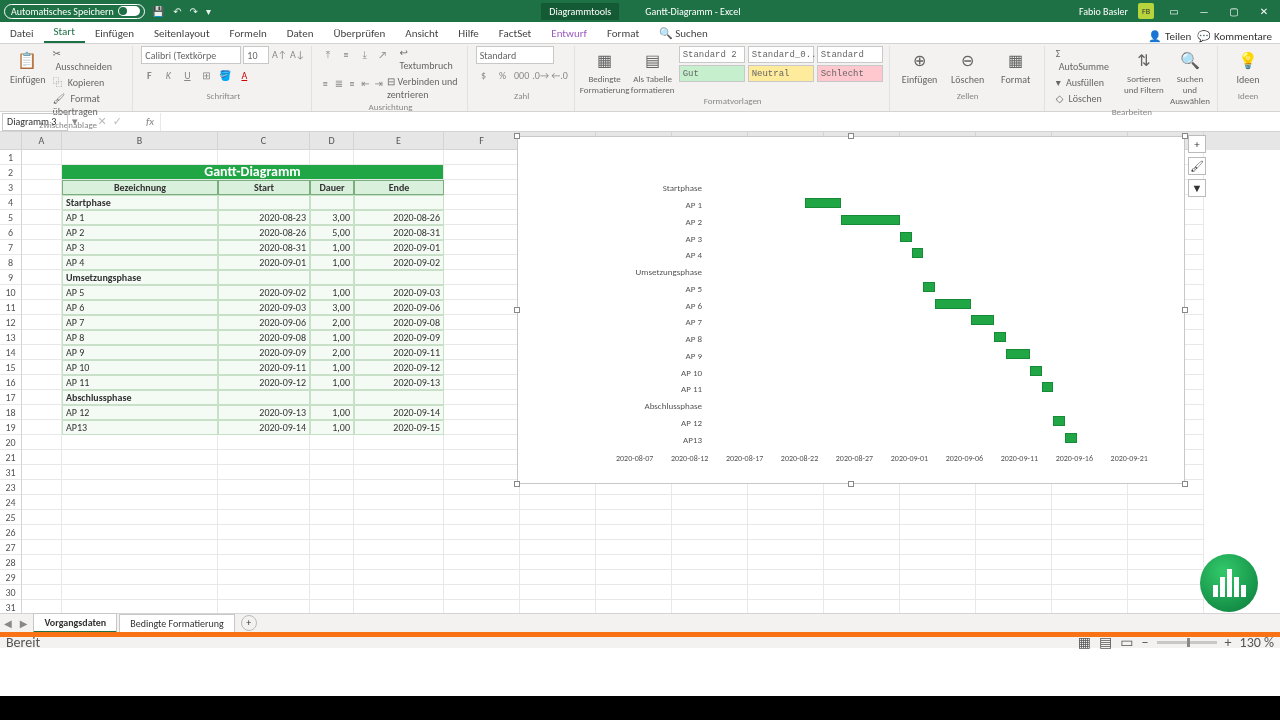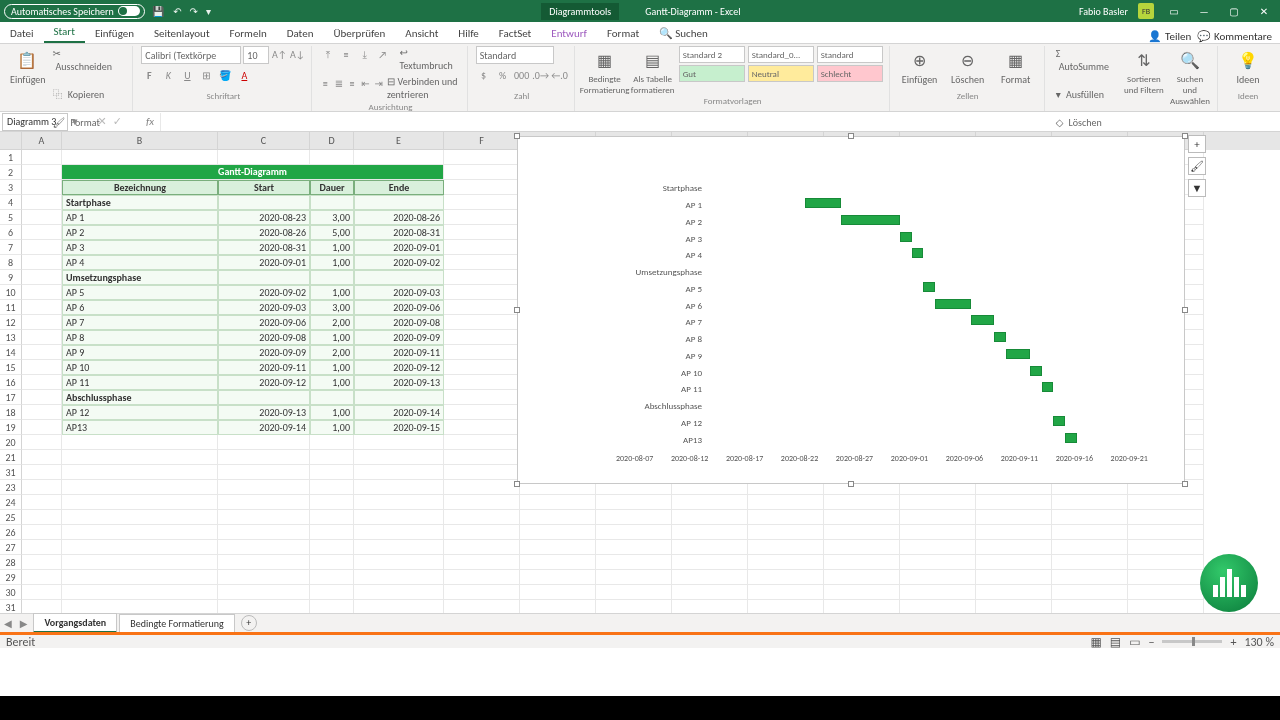--- a/index.html
+++ b/index.html
@@ -26,29 +26,29 @@
 .ribbon-tabs .right { margin-left:auto; display:flex; gap:6px; padding-right:8px; }
 .ribbon-tabs .right span { display:flex; align-items:center; gap:3px; }
 
 
 .ribbon { height:68px; background:#f3f2f1; border-bottom:1px solid #d4d4d4; display:flex; padding:2px 4px 0; gap:2px; font-size:10px; color:#666; }
 .group { border-right:1px solid #e1e1e1; padding:0 6px 10px; display:flex; flex-direction:column; justify-content:space-between; }
 .group .gbody { display:flex; gap:4px; align-items:flex-start; flex:1; }
 .group-label { text-align:center; font-size:9px; color:#888; }
 .bigbtn { display:flex; flex-direction:column; align-items:center; gap:2px; width:44px; padding-top:3px; }
 .bigbtn .ico { width:22px; height:22px; display:flex; align-items:center; justify-content:center; font-size:16px; }
-.stack { display:flex; flex-direction:column; gap:13px; font-size:10px; }
+.stack { display:flex; flex-direction:column; gap:1px; font-size:10px; }
 .stack span { padding:1px 3px; }
 .combo { height:18px; background:#fff; border:1px solid #c8c8c8; padding:0 3px; font-size:10px; display:flex; align-items:center; }
 .fontrow { display:flex; gap:2px; }
 .btnrow { display:flex; gap:3px; }
 .sbtn { width:16px; height:16px; display:flex; align-items:center; justify-content:center; font-size:10px; color:#888; }
 .styles { display:flex; flex-direction:column; gap:2px; }
 .stylerow { display:flex; gap:3px; }
-.stylebox { width:66px; height:17px; border:1px solid #c8c8c8; background:#fff; font-size:9px; display:flex; align-items:center; padding-left:3px; }
+.stylebox { width:66px; height:17px; border:1px solid #c8c8c8; background:#fff; font-size:9px; display:flex; align-items:center; padding-left:3px;font-family:Liberation Mono, monospace; }
 .stylebox.gut { background:#c6efce; }
 .stylebox.neutral { background:#ffeb9c; }
 .stylebox.schlecht { background:#ffc7ce; }
 
 
 .fbar { height:20px; border-bottom:1px solid #d4d4d4; display:flex; align-items:center; background:#fff; }
 .namebox { width:66px; height:18px; border:1px solid #c8c8c8; margin-left:2px; padding-left:4px; font-size:10px; display:flex; align-items:center; }
 .fx { margin-left:24px; color:#888; font-style:italic; }
 
 
@@ -57,21 +57,21 @@
 .rowhdrs .corner { height:18px; background:#e6e6e6; border-bottom:1px solid #d4d4d4; border-right:1px solid #d4d4d4; }
 .rowhdrs .rh { height:15px; font-size:10px; text-align:center; color:#555; border-bottom:1px solid #e8e8e8; border-right:1px solid #d4d4d4; line-height:15px; }
 .gridwrap { flex:1; overflow:hidden; position:relative; }
 .colhdrs { height:18px; display:flex; background:#e6e6e6; }
 .ch { border-right:1px solid #d4d4d4; border-bottom:1px solid #d4d4d4; text-align:center; font-size:10px; color:#555; line-height:18px; }
 .cells { position:relative; }
 .row { display:flex; height:15px; }
 .cell { border-right:1px solid #e8e8e8; border-bottom:1px solid #e8e8e8; padding:0 3px; font-size:10px; line-height:14px; overflow:hidden; white-space:nowrap; }
 
 
-.tblhdr { background:#21a646; color:#fff; font-weight:bold; text-align:center; font-size:10px; }
+.tblhdr { background:#21a646; color:#fff; font-weight:bold; text-align:center; font-size:14px; }
 .th { background:#d9f0dc; font-weight:bold; text-align:center; border:1px solid #7aaf7d; }
 .td { background:#f4fbf4; border:1px solid #c8e0c8; }
 .td.bold { font-weight:bold; }
 .td.r { text-align:right; }
 
 
 .chart { position:absolute; left:495px; top:4px; width:668px; height:348px; background:#fff; border:1px solid #c8c8c8; }
 .chart-sel { position:absolute; width:6px; height:6px; background:#fff; border:1px solid #888; }
 .chart-inner { position:absolute; left:8px; top:8px; right:8px; bottom:8px; }
 .chart-title { text-align:center; font-size:14px; color:#555; margin-top:4px; }
@@ -83,21 +83,21 @@
 .side-icons div { width:18px; height:18px; border:1px solid #bbb; background:#fff; display:flex; align-items:center; justify-content:center; font-size:11px; }
 
 
 .sheettabs { position:absolute; bottom:16px; left:0; right:0; height:19px; background:#f3f2f1; border-top:1px solid #d4d4d4; display:flex; align-items:center; font-size:10px; }
 .navbtn { padding:0 4px; color:#888; }
 .stab { padding:2px 10px; border:1px solid #c8c8c8; background:#fff; margin-left:2px; }
 .stab.active { border-bottom:2px solid #1e7145; font-weight:bold; }
 .addtab { margin-left:6px; width:16px; height:16px; border-radius:50%; border:1px solid #bbb; text-align:center; line-height:14px; }
 
 
-.statusbar { position:absolute; bottom:0; left:0; right:0; height:16px; background:#f3f2f1; border-top:3px solid #f97316; display:flex; align-items:center; font-size:12px; color:#555; padding:0 6px; }
+.statusbar { position:absolute; bottom:0; left:0; right:0; height:16px; background:#f3f2f1; border-top:5px solid #f97316; display:flex; align-items:center; font-size:14px; color:#555; padding:0 6px; }
 .statusbar .right { margin-left:auto; display:flex; gap:8px; align-items:center; }
 .zoom-slider { width:60px; height:3px; background:#c8c8c8; position:relative; }
 .zoom-slider::after { content:""; position:absolute; left:50%; top:-3px; width:3px; height:9px; background:#888; }
 
 .floating-logo { position:absolute; right:22px; bottom:36px; width:58px; height:58px; border-radius:50%; background:radial-gradient(circle at 40% 30%, #32c96a, #0a7a3a); display:flex; align-items:center; justify-content:center; }
 .floating-logo .bars { display:flex; gap:2px; align-items:flex-end; }
 .floating-logo .bars div { width:5px; background:#fff; }
 </style>
 </head>
 <body>

